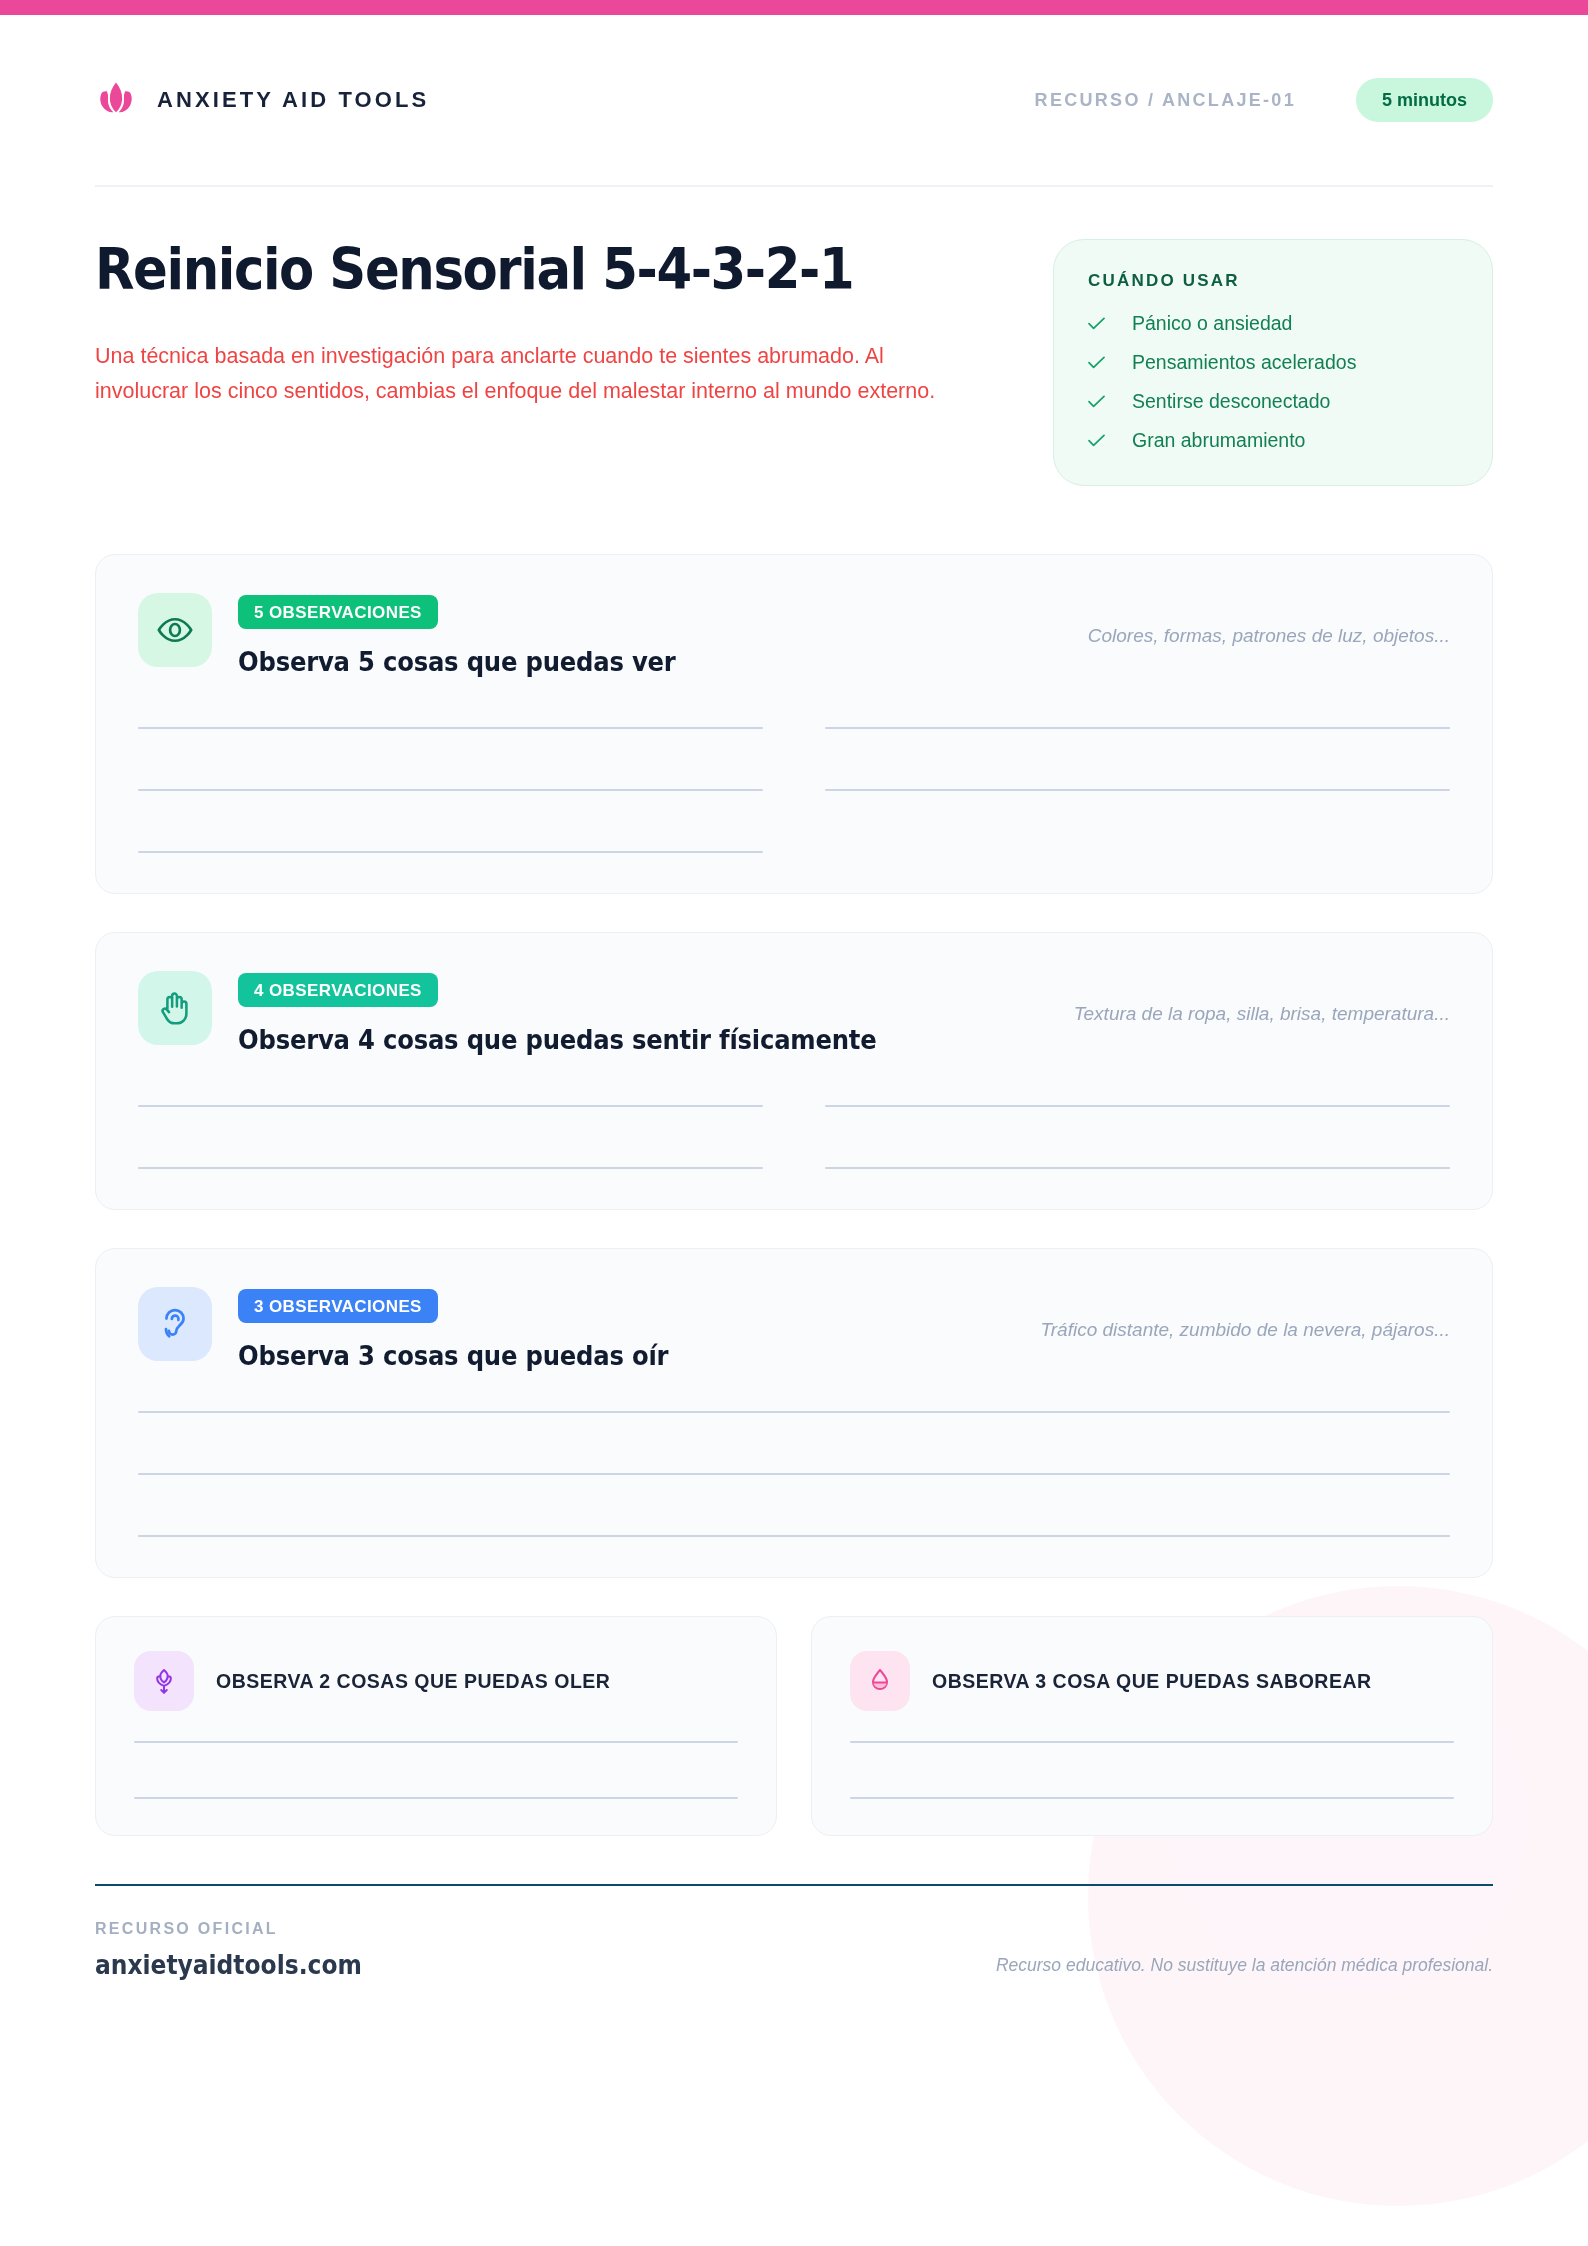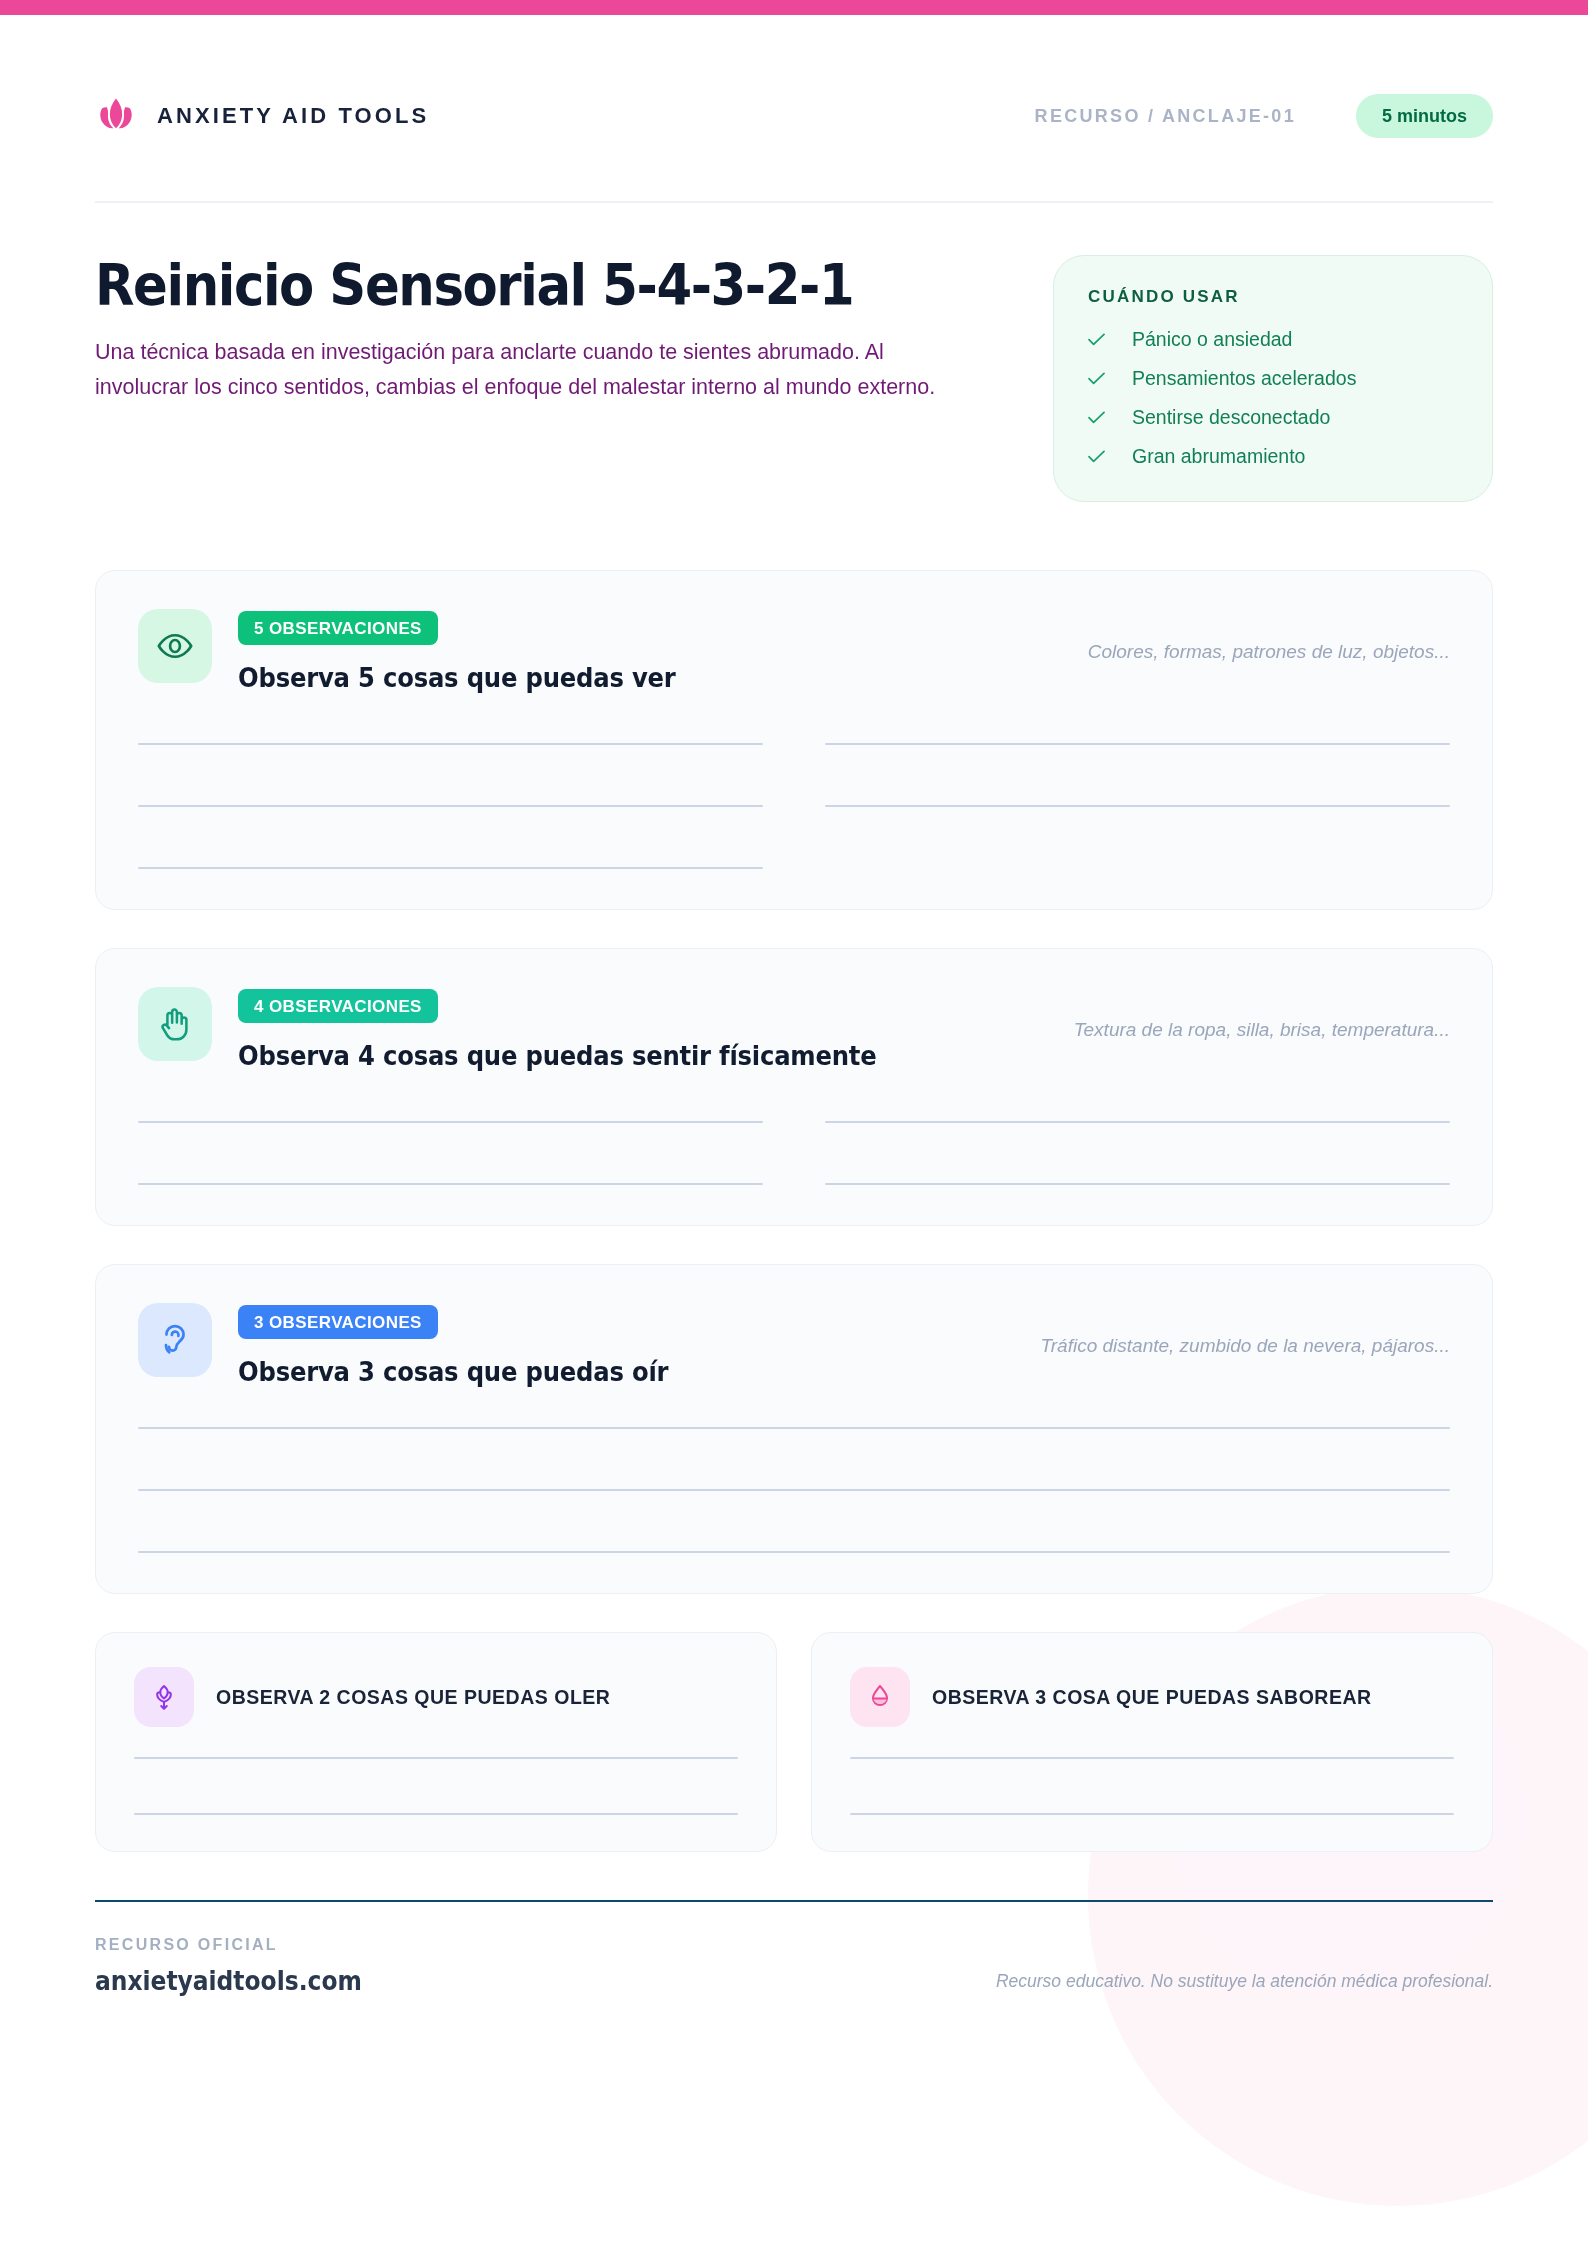--- a/index.html
+++ b/index.html
@@ -51,21 +51,21 @@
     border-radius: 50%;
     background: #fdf5f9;
     opacity: .8;
     z-index: 0;
     pointer-events: none;
   }
 
   .content {
     position: relative;
     z-index: 2;
-    padding: 16px 95px;
+    padding: 0 95px;
   }
 
   
   .header {
     display: flex;
     align-items: center;
     justify-content: space-between;
     height: 185px;
     padding-top: 15px;
   }
@@ -111,24 +111,24 @@
   .doc-title {
     font-size: 57px;
     line-height: 1.06;
     font-weight: 800;
     letter-spacing: -1.4px;
     color: #101a2e;
     font-family: "DejaVu Sans", sans-serif;
     font-stretch: condensed;
   }
   .doc-desc {
-    margin-top: 20px;
+    margin-top: 40px;
     font-size: 21.5px;
     line-height: 1.63;
-    color: #701a75;
+    color: #ef4444;
     max-width: 855px;
   }
 
   .usecase {
     width: 440px;
     flex: 0 0 440px;
     background: #f1fbf5;
     border: 1.5px solid #d6f0e3;
     border-radius: 31px;
     padding: 31px 34px 33px 34px;

